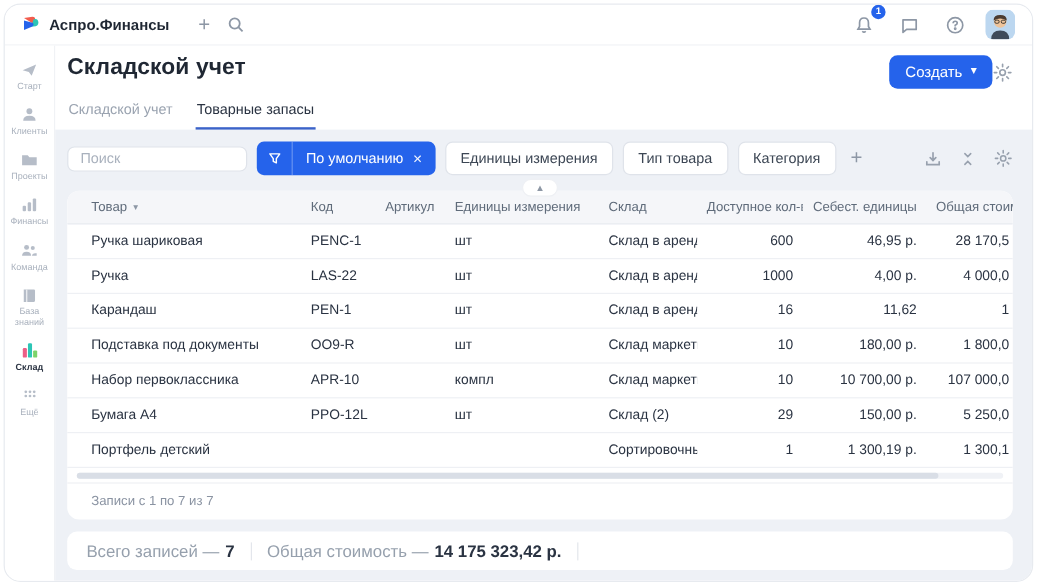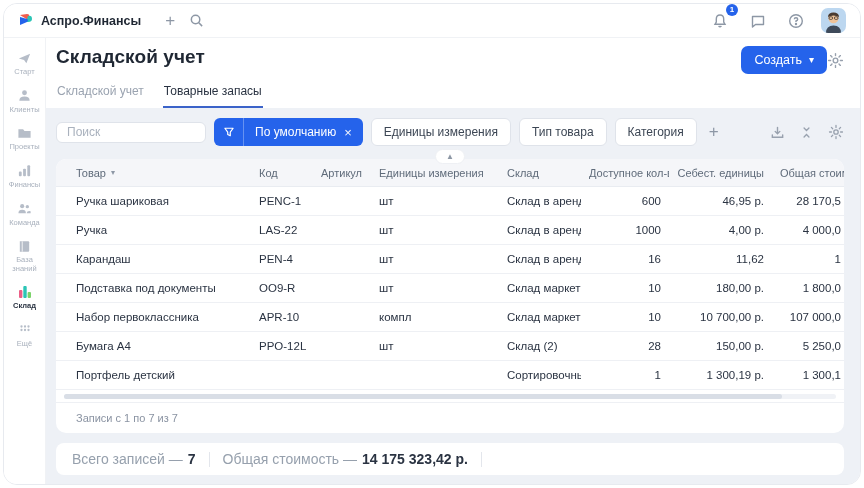--- a/index.html
+++ b/index.html
@@ -332,21 +332,21 @@
                   <div class="td c1">LAS-22</div>
                   <div class="td c2"></div>
                   <div class="td c3">шт</div>
                   <div class="td c4">Склад в аренде</div>
                   <div class="td c5">1000</div>
                   <div class="td c6">4,00 р.</div>
                   <div class="td c7">4 000,0</div>
                 </div>
                 <div class="tr">
                   <div class="td c0">Карандаш</div>
-                  <div class="td c1">PEN-4</div>
+                  <div class="td c1">PEN-1</div>
                   <div class="td c2"></div>
                   <div class="td c3">шт</div>
                   <div class="td c4">Склад в аренде</div>
                   <div class="td c5">16</div>
                   <div class="td c6">11,62</div>
                   <div class="td c7">1</div>
                 </div>
                 <div class="tr">
                   <div class="td c0">Подставка под документы</div>
                   <div class="td c1">OO9-R</div>
@@ -366,21 +366,21 @@
                   <div class="td c5">10</div>
                   <div class="td c6">10 700,00 р.</div>
                   <div class="td c7">107 000,0</div>
                 </div>
                 <div class="tr">
                   <div class="td c0">Бумага А4</div>
                   <div class="td c1">PPO-12L</div>
                   <div class="td c2"></div>
                   <div class="td c3">шт</div>
                   <div class="td c4">Склад (2)</div>
-                  <div class="td c5">28</div>
+                  <div class="td c5">29</div>
                   <div class="td c6">150,00 р.</div>
                   <div class="td c7">5 250,0</div>
                 </div>
                 <div class="tr">
                   <div class="td c0">Портфель детский</div>
                   <div class="td c1"></div>
                   <div class="td c2"></div>
                   <div class="td c3"></div>
                   <div class="td c4">Сортировочный скла</div>
                   <div class="td c5">1</div>

